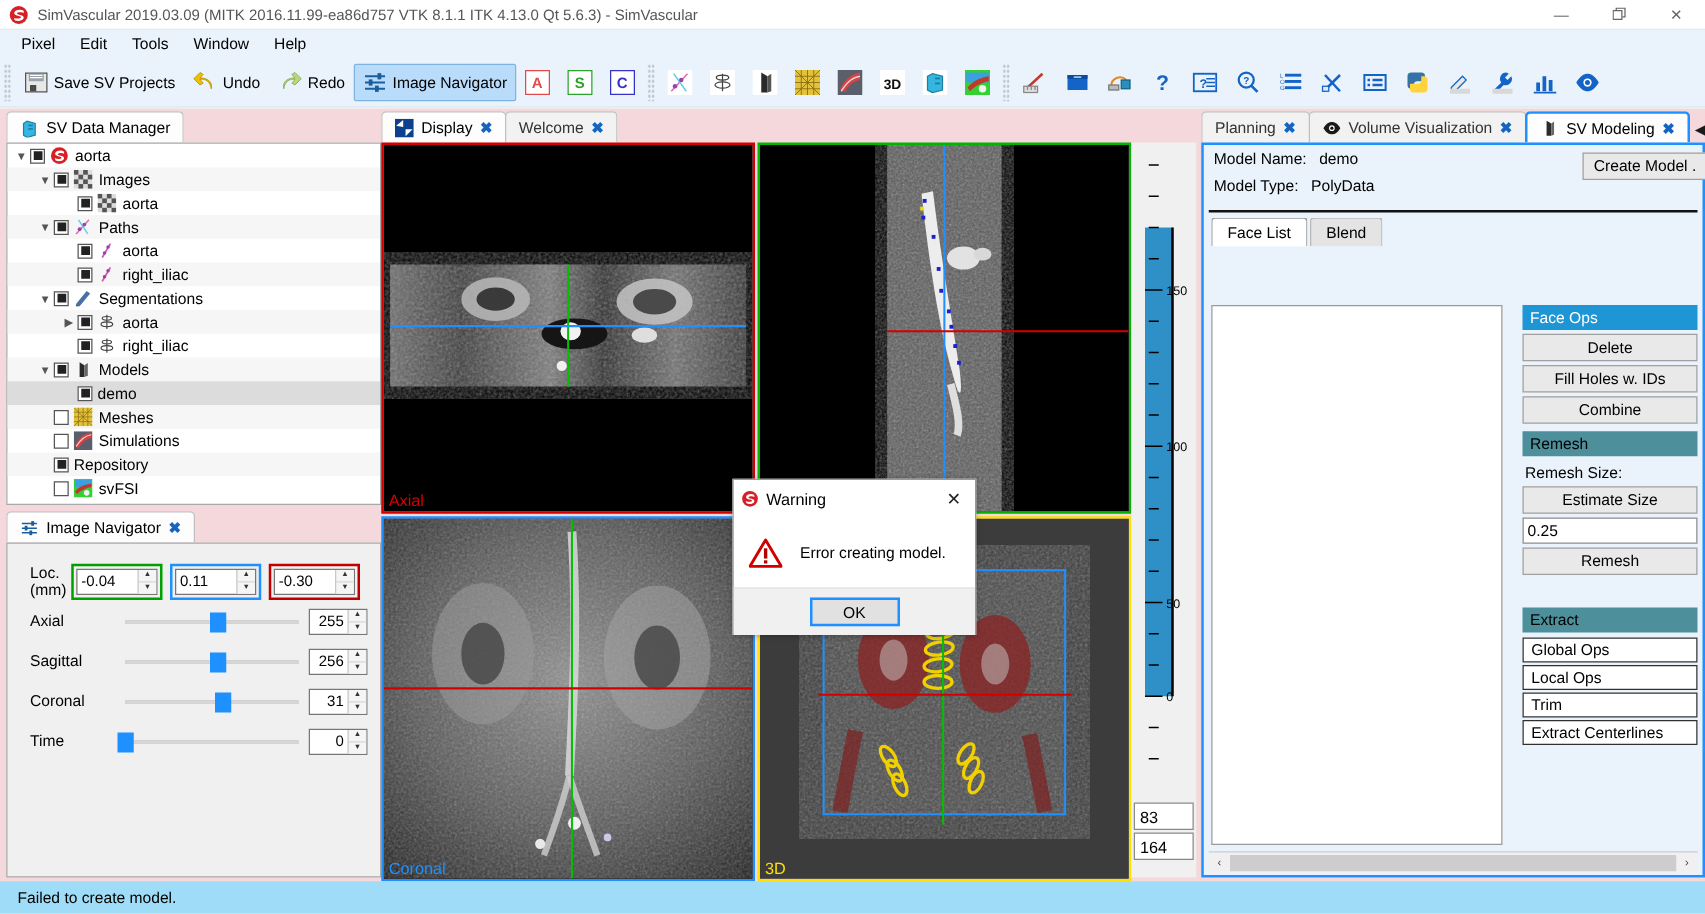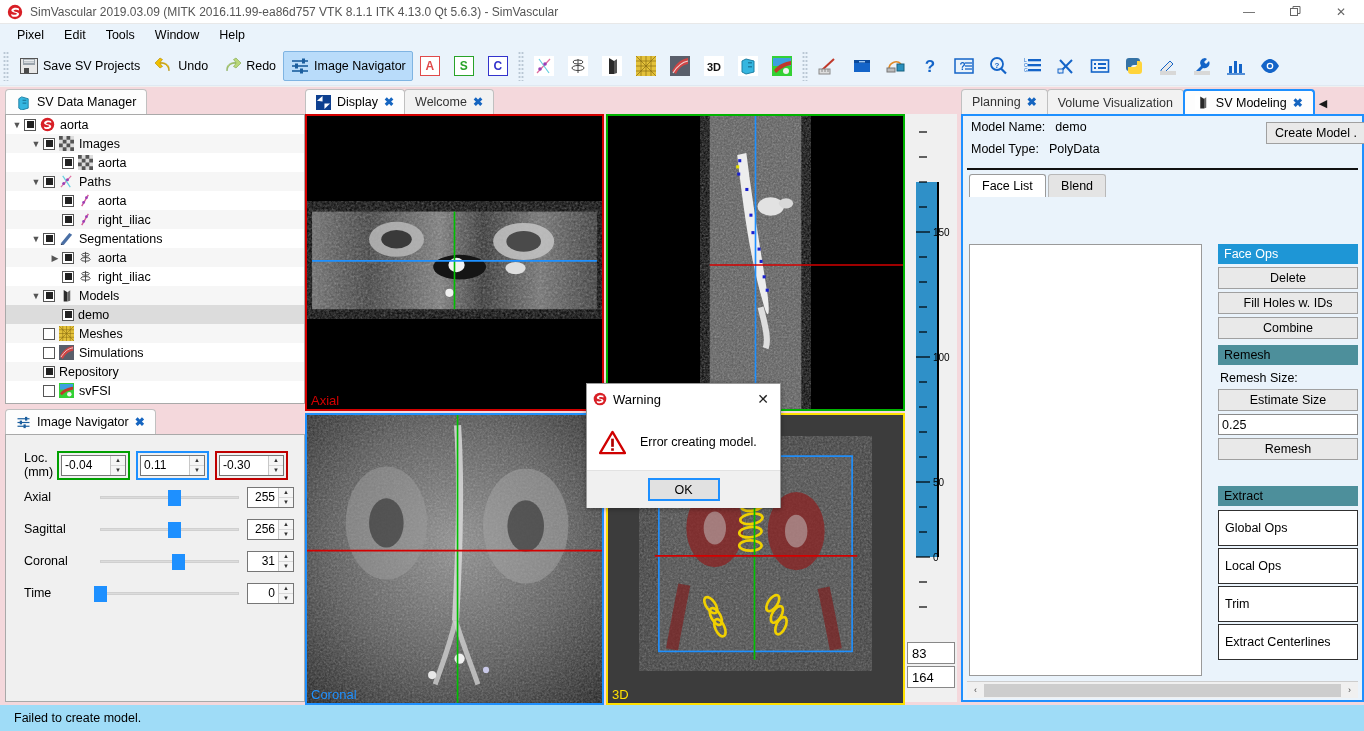--- a/index.html
+++ b/index.html
@@ -116,21 +116,21 @@
              background:#eaf3fb; border:2px solid #1e90ff; }
   .mod-row { display:flex; align-items:center; padding:4px 8px; font-size:12.5px; }
   .mod-key { color:#000; }
   .mod-val { margin-left:10px; }
   .btn {
     background:#e9e9e9; border:1px solid #a0a0a0; font-size:12.5px;
     padding:3px 8px; font-family:"Liberation Sans",sans-serif; text-align:center; color:#000;
   }
   .sec-header { background:#1e96d6; color:#fff; font-size:12.5px; padding:3px 6px; }
   .sec-header.teal { background:#4d8f9b; color:#000; }
-  .acc-item { border:1px solid #303030; background:#fff; font-size:12.5px; padding:10px 6px; margin-top:2px; }
+  .acc-item { border:1px solid #303030; background:#fff; font-size:12.5px; padding:2px 6px; margin-top:2px; }
   .subtab { display:inline-block; padding:4px 12px; font-size:12.5px; border:1px solid #b8b8b8;
             border-bottom:none; background:#e4e4e4; border-radius:3px 3px 0 0; }
   .subtab.active { background:#fff; border-color:#9a9a9a; }
 
   
   .statusbar {
     position:absolute; bottom:0; left:0; right:0; height:26px; background:#9fdcf7;
     display:flex; align-items:center; font-size:12.5px;
   }
   .status-left { padding-left:14px; }
@@ -932,21 +932,21 @@
         </div>
       </div>
     </div>
 
     <div class="right-col">
       <div class="right-tabs">
         <div class="panel-tab inactive">
           <span>Planning</span>
           <span class="tabclose">✖</span>
         </div>
-        <div class="panel-tab inactive" style="margin-left:-1px;flex-direction:column;">
+        <div class="panel-tab inactive" style="margin-left:-1px;">
           <svg width="15" height="13" viewBox="0 0 20 16">
             <path d="M1 8c3-5 6-6.5 9-6.5S16 3 19 8c-3 5-6 6.5-9 6.5S4 13 1 8z" fill="#1a1a1a"></path>
             <circle cx="10" cy="8" r="3" fill="#fff"></circle>
               <circle cx="10" cy="8" r="1.7" fill="#111"></circle>
           </svg>
           <span>Volume Visualization</span>
           <span class="tabclose">✖</span>
         </div>
         <div class="panel-tab" style="margin-left:-1px; border:2px solid #1e90ff; border-bottom:none;">
           <svg width="15" height="15" viewBox="0 0 20 20">

